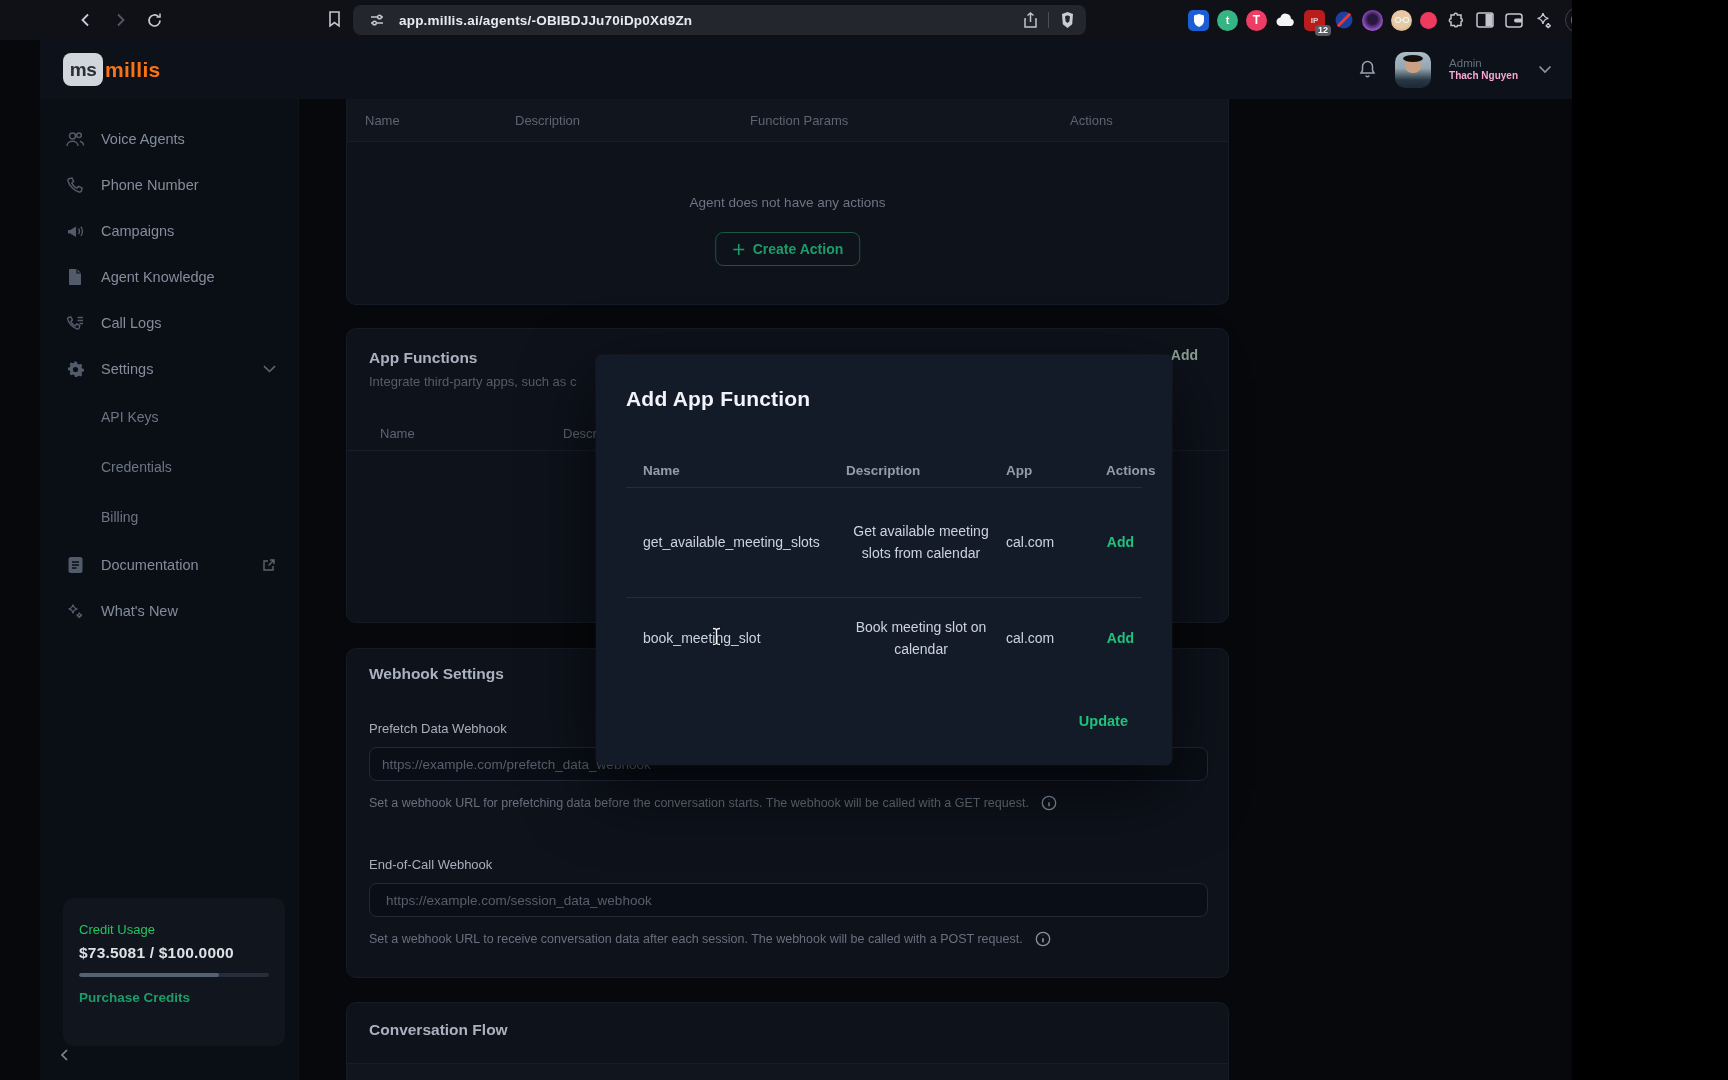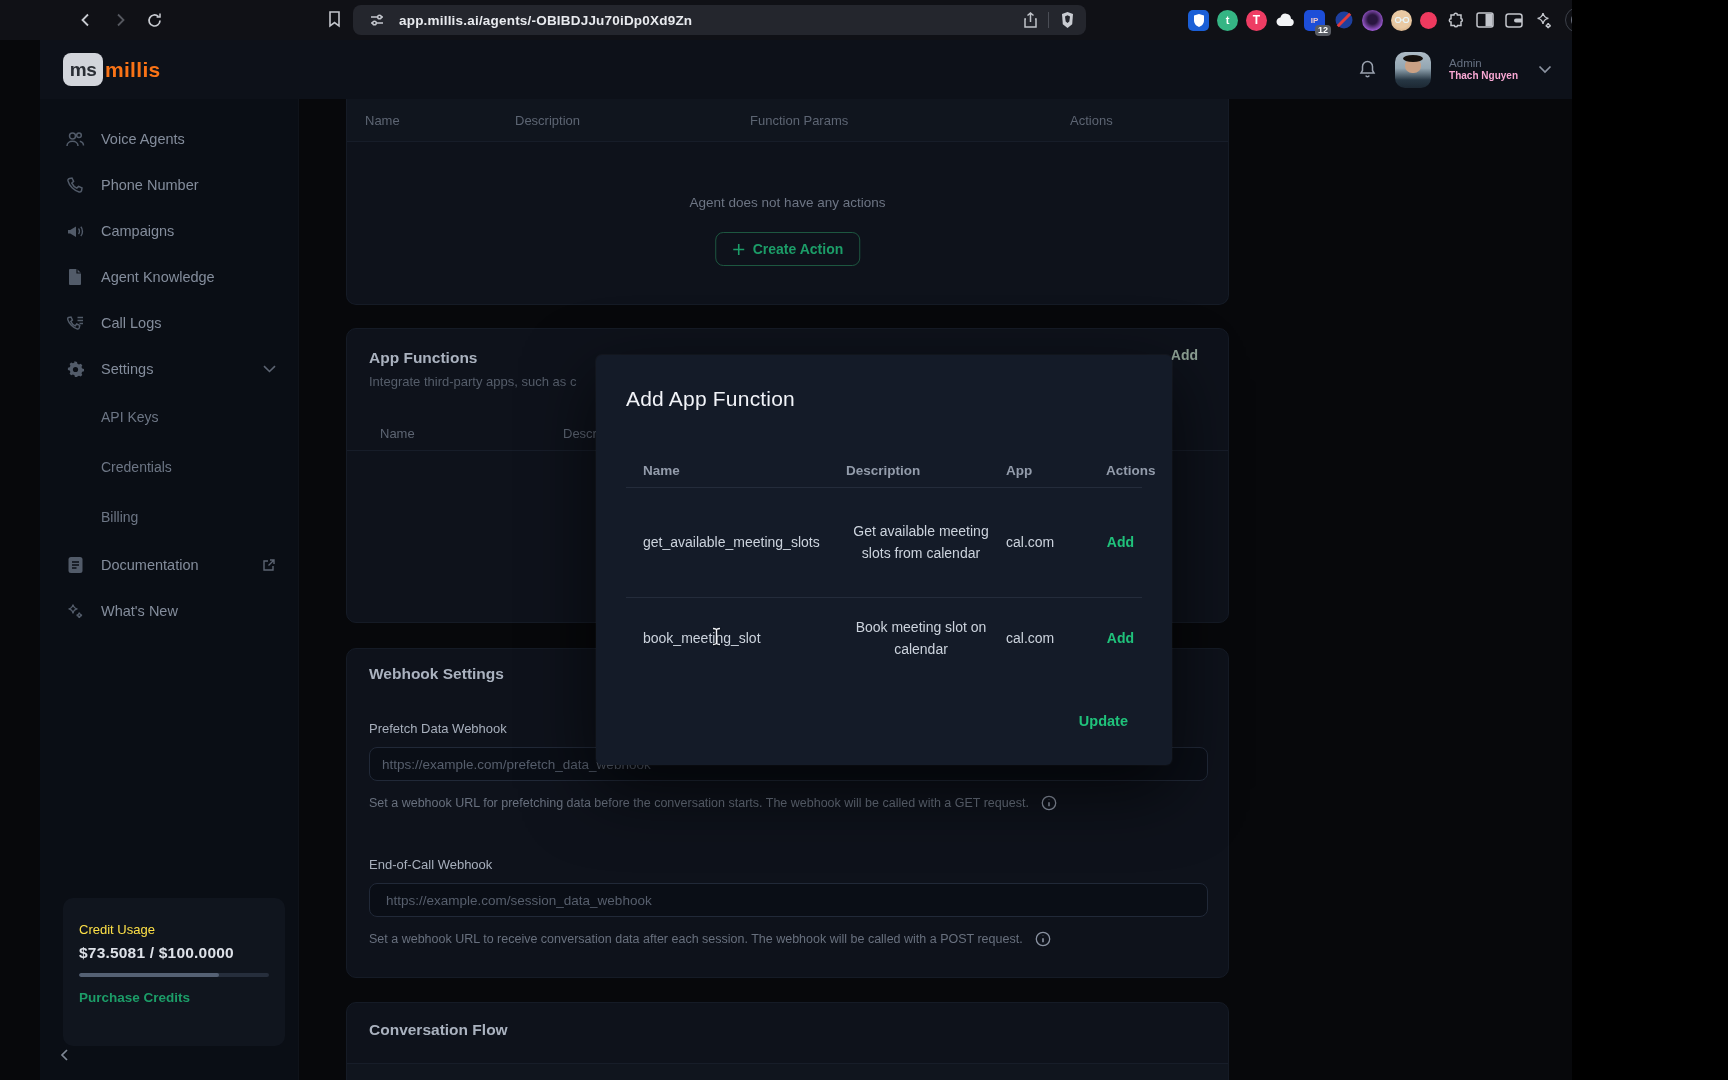--- a/index.html
+++ b/index.html
@@ -58,21 +58,21 @@
            border-right:1px solid rgba(255,255,255,0.025);}
   .side-list{position:absolute;top:17px;left:0;right:0;}
   .side-item{height:46px;display:flex;align-items:center;gap:16px;padding:0 0 0 25px;
              color:#848d9c;font-size:14.5px;cursor:pointer;}
   .side-item .ic{width:20px;color:#525b69;display:flex;justify-content:center;}
   .side-item .grow{flex:1;}
   .side-item .tail{margin-right:22px;color:#5c6472;}
   .side-sub{height:50px;display:flex;align-items:center;padding-left:61px;color:#6d7685;font-size:14px;cursor:pointer;}
   .credit-card{position:absolute;left:23px;top:799px;width:222px;height:148px;background:#10151e;border-radius:10px;
                padding:24px 16px 0 16px;}
-  .credit-title{font-size:13px;color:#fde047;}
+  .credit-title{font-size:13px;color:#22c55e;}
   .credit-value{font-size:15.5px;color:#dde1e8;margin-top:7px;font-weight:600;letter-spacing:.2px;}
   .credit-bar{margin-top:11px;height:4px;border-radius:2px;background:#262e3c;overflow:hidden;}
   .credit-fill{height:100%;background:#556174;border-radius:2px;}
   .purchase{margin-top:13px;color:#1c9d68;font-size:13.5px;font-weight:600;cursor:pointer;}
   .collapse-btn{position:absolute;left:18px;bottom:18px;color:#7e8795;cursor:pointer;}
 
   
   .card{position:absolute;left:346px;width:883px;background:#0e121b;border:1px solid #151b26;border-radius:10px;}
   #card-actions{top:99px;height:206px;border-top:none;border-radius:0 0 10px 10px;}
   .tbl-head{height:43px;background:#10151e;display:grid;grid-template-columns:150px 235px 320px 1fr;
@@ -97,21 +97,21 @@
               font-family:"Liberation Sans",sans-serif;}
   .text-input::placeholder{color:#575f6d;}
   .help-row{position:absolute;left:22px;display:flex;align-items:center;gap:12px;color:#68707e;font-size:12.5px;}
   .info-ic{color:#8a92a1;}
   #card-convflow{top:1002px;height:95px;}
   .convflow-strip{position:absolute;left:0;right:0;top:60px;height:35px;background:#10151e;border-top:1px solid #171d29;}
 
   
   .modal{position:absolute;left:596px;top:355px;width:576px;height:410px;background:#141b28;border-radius:6px;
          box-shadow:0 24px 70px rgba(0,0,0,.65), 0 0 0 1px rgba(255,255,255,.03);z-index:20;}
-  .modal-title{position:absolute;left:30px;top:32px;font-size:21px;font-weight:400;color:#f1f3f8;letter-spacing:.2px;}
+  .modal-title{position:absolute;left:30px;top:32px;font-size:21px;font-weight:700;color:#f1f3f8;letter-spacing:.2px;}
   .m-grid{display:grid;grid-template-columns:220px 160px 100px 1fr;align-items:center;}
   .m-head{position:absolute;left:30px;right:30px;top:98px;height:34px;color:#939cab;font-size:13.5px;font-weight:600;}
   .m-head .r{text-align:right;padding-right:8px;}
   .m-div{position:absolute;left:30px;right:30px;height:1px;background:#242c3b;}
   .m-row{position:absolute;left:30px;right:30px;color:#ccd3dd;font-size:14px;}
   .m-name{padding-left:17px;}
   .m-desc{width:150px;line-height:22px;text-align:center;}
   .m-add{text-align:right;padding-right:8px;color:#20c27b;font-weight:700;font-size:14px;cursor:pointer;}
   .m-close{position:absolute;right:44px;bottom:36px;color:#20c27b;font-weight:700;font-size:14.5px;cursor:pointer;}
 
@@ -179,21 +179,21 @@
             <path d="M6 0 11 1.5v5C11 10 8.5 12 6 13 3.5 12 1 10 1 6.5v-5z" fill="#fff"></path>
           </svg>
       </span>
       <span class="ext round" style="background:#35b584;">t</span>
       <span class="ext round" style="background:#ee3d64;font-size:12px;">T</span>
       <span class="ext">
         <svg width="20" height="14" viewBox="0 0 20 14">
             <path d="M5 13a4.2 4.2 0 0 1-.6-8.4A5.4 5.4 0 0 1 15 5.7 3.8 3.8 0 0 1 15 13z" fill="#f3f4f6"></path>
           </svg>
       </span>
-      <span class="ext" style="background:#1d4ed8;font-size:8px;color:#f0c9c9;">IP
+      <span class="ext" style="background:#b91c1c;font-size:8px;color:#f0c9c9;">IP
         <span class="badge">12</span>
       </span>
       <span class="ext round">
         <svg width="20" height="20" viewBox="0 0 20 20">
             <circle cx="10" cy="10" r="8.5" fill="#1e3f9e"></circle>
             <path d="M3.8 16.2 16.2 3.8" stroke="#e23b3b" stroke-width="3"></path>
           </svg>
       </span>
       <span class="ext round" style="background:radial-gradient(circle at 50% 45%,#2a1640 30%,#9b59d0 70%,#6a2fa0);"></span>
       <span class="ext round" style="background:radial-gradient(circle at 50% 40%,#e9c9a3 55%,#caa177);">

